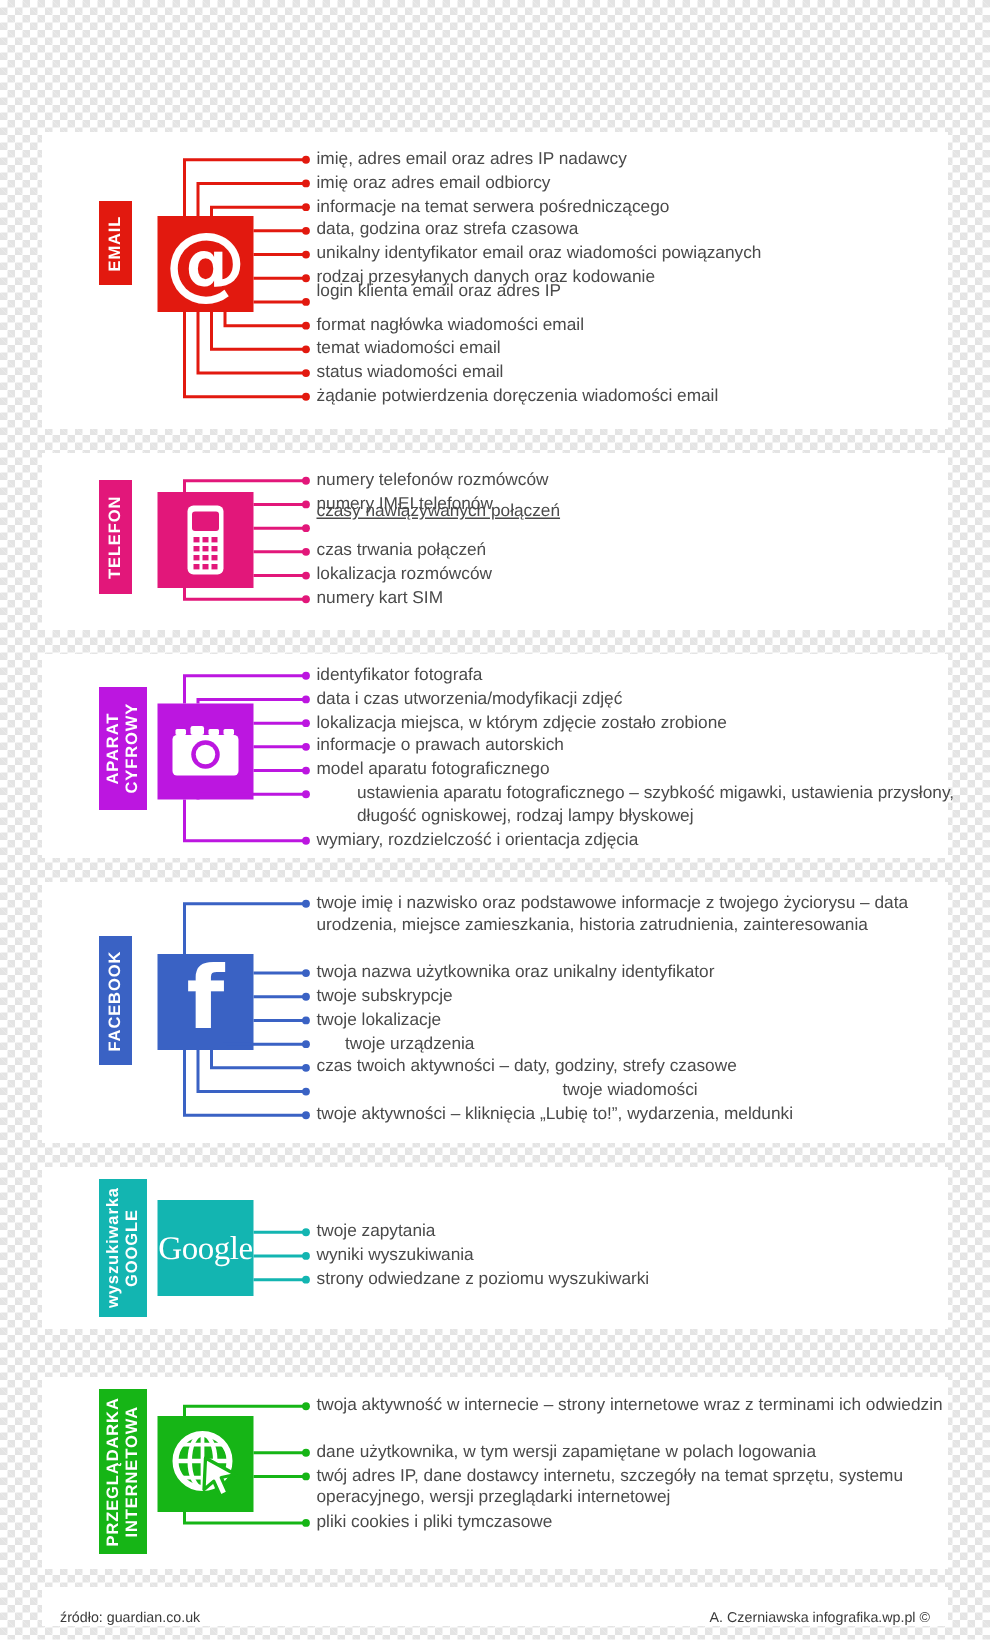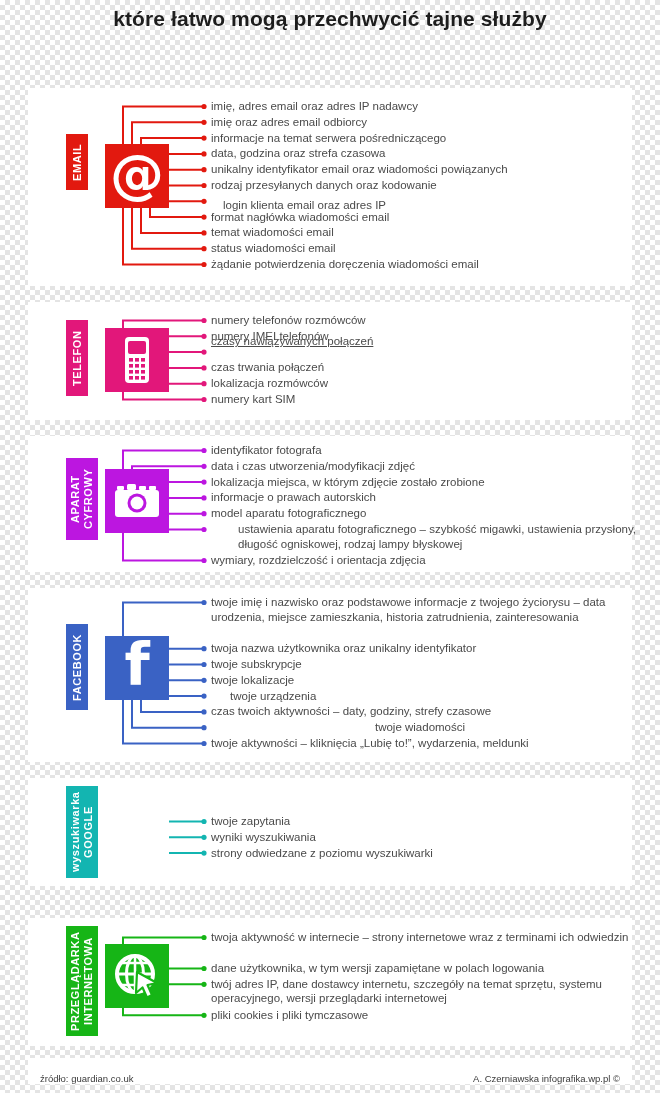--- a/index.html
+++ b/index.html
@@ -159,40 +159,39 @@
     line-height: 1;
     letter-spacing: -.3px;
   }
 </style>
 </head>
 <body>
 
 <div class="page">
 
   <div class="header">
-    <div class="subtitle">które łatwo mogą przechwycić tajne służby</div>
   </div>
 
   <div id="sections-root">
       <div class="panel" style="top: 88px; height: 198px;">
         <div class="section">
           <div class="tab" style="background: rgb(226, 25, 15); top: 46px; height: 56px; width: 22px;">
             <span>EMAIL</span>
           </div>
           <div class="icon-box" style="background: rgb(226, 25, 15); top: 56px;">
             <span class="at-glyph">@</span>
           </div>
           <div class="items" style="top: 11px;">
             <div class="item" style="top: 0px;">imię, adres email oraz adres IP nadawcy</div>
             <div class="item" style="top: 15.8px;">imię oraz adres email odbiorcy</div>
             <div class="item" style="top: 31.6px;">informacje na temat serwera pośredniczącego</div>
             <div class="item" style="top: 47.4px;">data, godzina oraz strefa czasowa</div>
             <div class="item" style="top: 63.2px;">unikalny identyfikator email oraz wiadomości powiązanych</div>
             <div class="item" style="top: 79px;">rodzaj przesyłanych danych oraz kodowanie</div>
-            <div class="item" style="top: 99px; margin-left: 12px;">login klienta email oraz adres IP</div>
+            <div class="item" style="top: 88px;">login klienta email oraz adres IP</div>
             <div class="item" style="top: 110.6px;">format nagłówka wiadomości email</div>
             <div class="item" style="top: 126.4px;">temat wiadomości email</div>
             <div class="item" style="top: 142.2px;">status wiadomości email</div>
             <div class="item" style="top: 158px;">żądanie potwierdzenia doręczenia wiadomości email</div>
           </div>
           <svg class="wires" width="604" height="198">
             <path d="M 95 56 L 95 18.5 L 176 18.5" fill="none" stroke="#e2190f" stroke-width="2"></path>
             <circle cx="176" cy="18.5" r="2.6" fill="#e2190f"></circle>
             <path d="M 104 56 L 104 34.3 L 176 34.3" fill="none" stroke="#e2190f" stroke-width="2"></path>
             <circle cx="176" cy="34.3" r="2.6" fill="#e2190f"></circle>
@@ -343,20 +342,23 @@
             <path d="M 95 112 L 95 155.5 L 176 155.5" fill="none" stroke="#3a62c4" stroke-width="2"></path>
             <circle cx="176" cy="155.5" r="2.6" fill="#3a62c4"></circle>
           </svg>
         </div>
       </div>
       <div class="panel" style="top: 778px; height: 108px;">
         <div class="section">
           <div class="tab" style="background: rgb(19, 181, 177); top: 8px; height: 92px; width: 32px;">
             <span>wyszukiwarka GOOGLE</span>
           </div>
+          <div class="icon-box" style="background: rgb(19, 181, 177); top: 22px;">
+            <span class="google-glyph">Google</span>
+          </div>
           <div class="items" style="top: 36px;">
             <div class="item" style="top: 0px;">twoje zapytania</div>
             <div class="item" style="top: 15.8px;">wyniki wyszukiwania</div>
             <div class="item" style="top: 31.6px;">strony odwiedzane z poziomu wyszukiwarki</div>
           </div>
           <svg class="wires" width="604" height="108">
             <path d="M 141 43.5 L 176 43.5" fill="none" stroke="#13b5b1" stroke-width="2"></path>
             <circle cx="176" cy="43.5" r="2.6" fill="#13b5b1"></circle>
             <path d="M 141 59.3 L 176 59.3" fill="none" stroke="#13b5b1" stroke-width="2"></path>
             <circle cx="176" cy="59.3" r="2.6" fill="#13b5b1"></circle>

